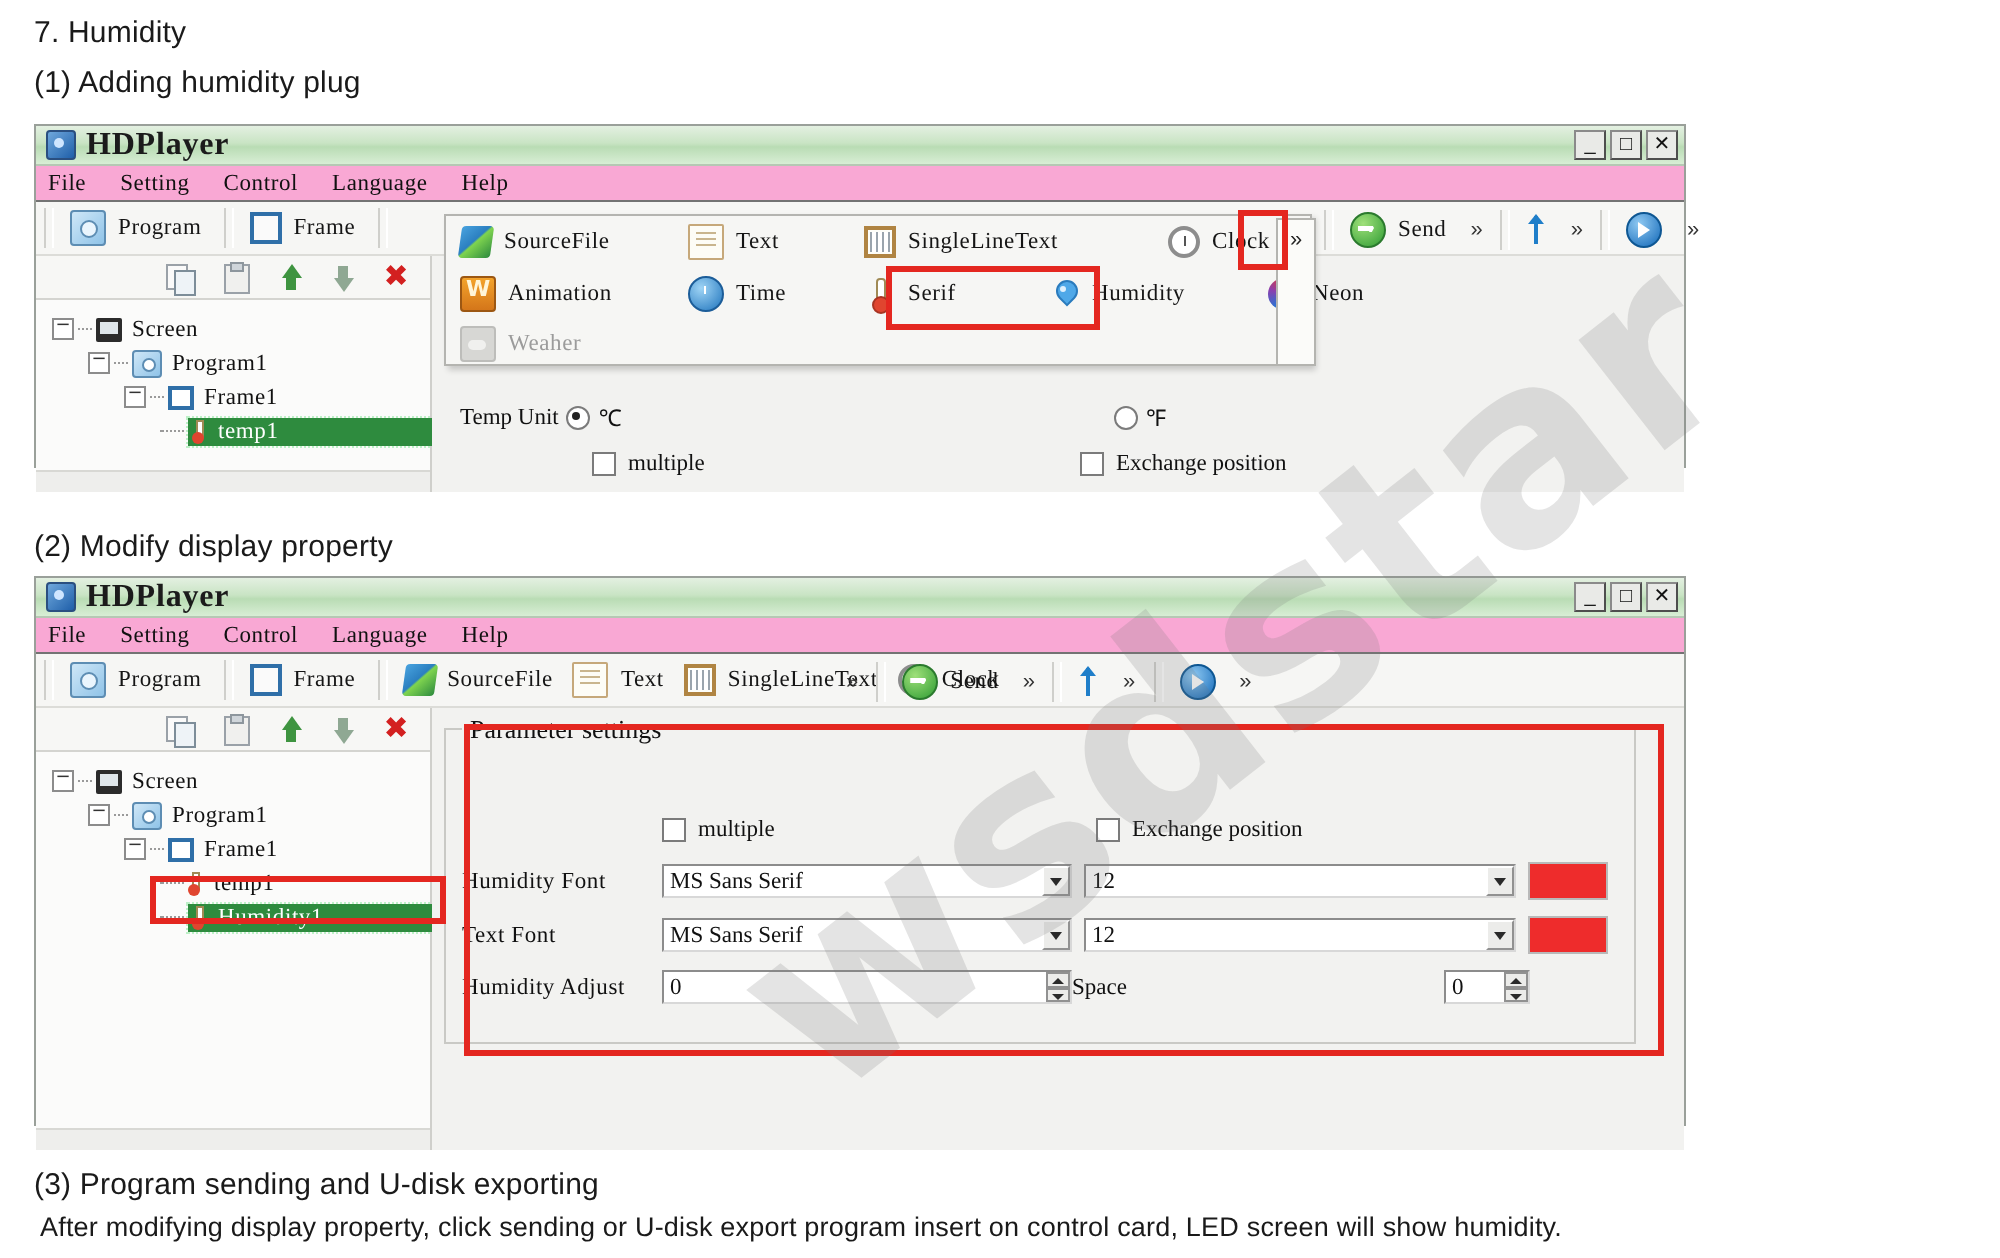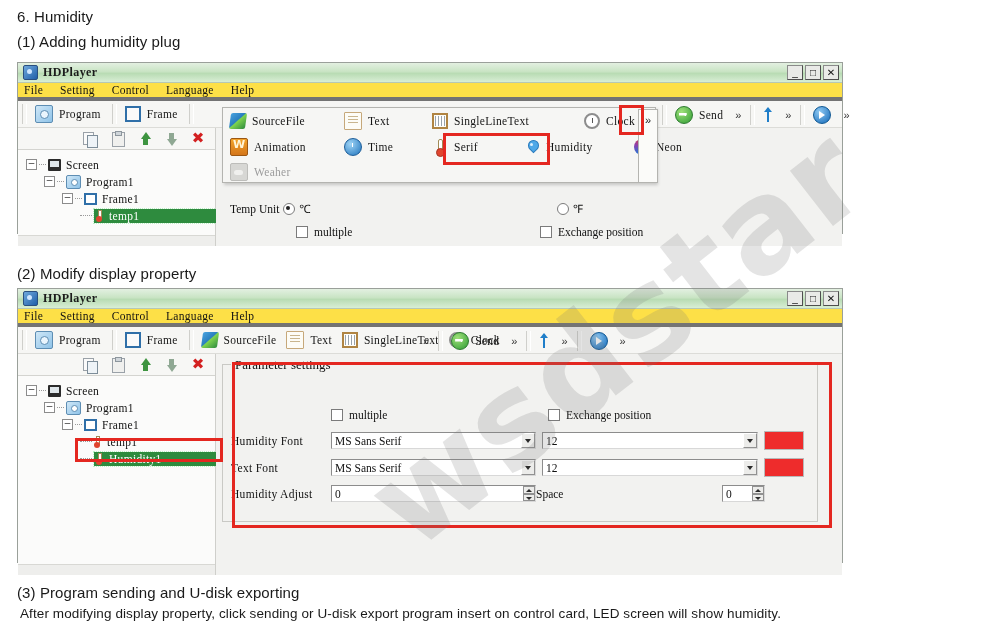--- a/index.html
+++ b/index.html
@@ -70,38 +70,38 @@
     border:1px solid #2a4f80;border-radius:2px;
     position:relative;flex:none;
   }
   .app-ico:after{
     content:"";position:absolute;left:3px;top:3px;
     width:5px;height:5px;border-radius:50%;
     background:#cfe6ff;
   }
   .title-txt{
     font-family:"Liberation Serif",serif;
-    font-weight:bold;font-size:12px;color:#1b1b1b;
+    font-weight:bold;font-size:16px;color:#1b1b1b;
     letter-spacing:0.4px;
   }
   .wbtns{position:absolute;right:3px;top:2px;display:flex;gap:2px;}
   .wbtn{
     width:16px;height:15px;
     background:#e9eae7;
     border:1px solid #8a8a8a;
     border-right-color:#4e4e4e;border-bottom-color:#4e4e4e;
     font-size:10px;line-height:13px;text-align:center;
     font-family:"Liberation Sans",sans-serif;color:#111;
     box-sizing:border-box;
   }
 
   .menubar{
     height:18px;
-    background:#fde047;
-    border-bottom:4px solid #737373;
+    background:#f9a8d4;
+    border-bottom:1px solid #737373;
     display:flex;align-items:center;
     padding-left:6px;
     box-sizing:border-box;
   }
   .menubar span{
     font-family:"Liberation Serif",serif;
     font-size:11.5px;color:#111;
     margin-right:17px;letter-spacing:0.3px;
   }
 
@@ -467,21 +467,21 @@
   .hscroll{
     position:absolute;left:0;right:0;bottom:0;height:10px;
     background:#eeeeec;border-top:1px solid #d8d8d4;
   }
 </style>
 </head>
 <body>
 
 <div class="doc">
 
-  <div class="doc-h" id="h-sec3">6. Humidity</div>
+  <div class="doc-h" id="h-sec3">7. Humidity</div>
   <div class="doc-h" id="h-sub1">(1) Adding humidity plug</div>
   <div class="doc-h" id="h-sub2">(2) Modify display property</div>
   <div class="doc-h" id="h-sub3">(3) Program sending and U-disk exporting</div>
   <div class="doc-h" id="h-sub3b">After modifying display property, click sending or U-disk export program insert on control card, LED screen will show humidity.</div>
 
   <div class="win" id="win1" style="left:17px;top:62px;width:826px;height:172px;">
 
     <div class="titlebar">
       <div class="app-ico"></div>
       <div class="title-txt">HDPlayer</div>

